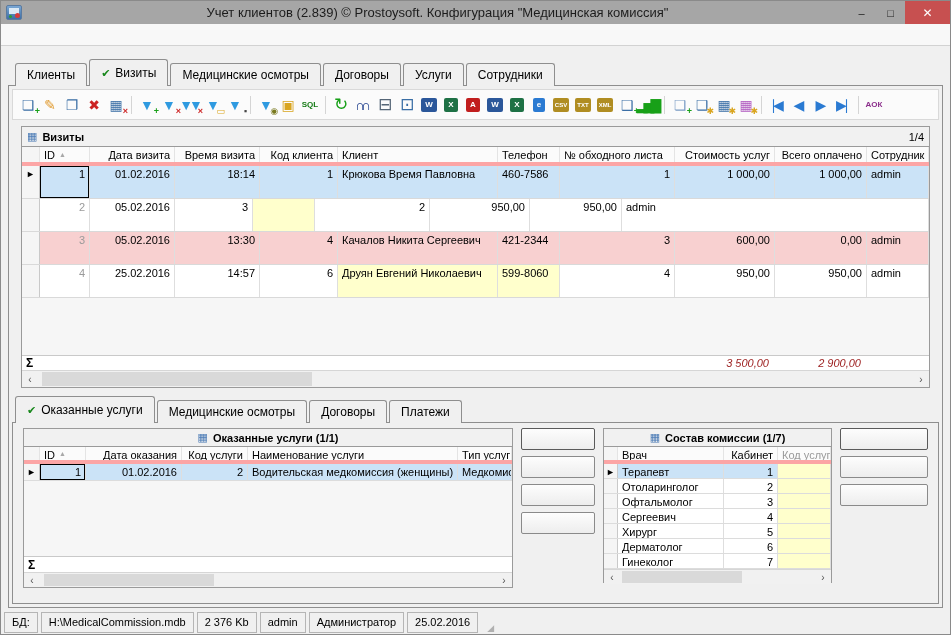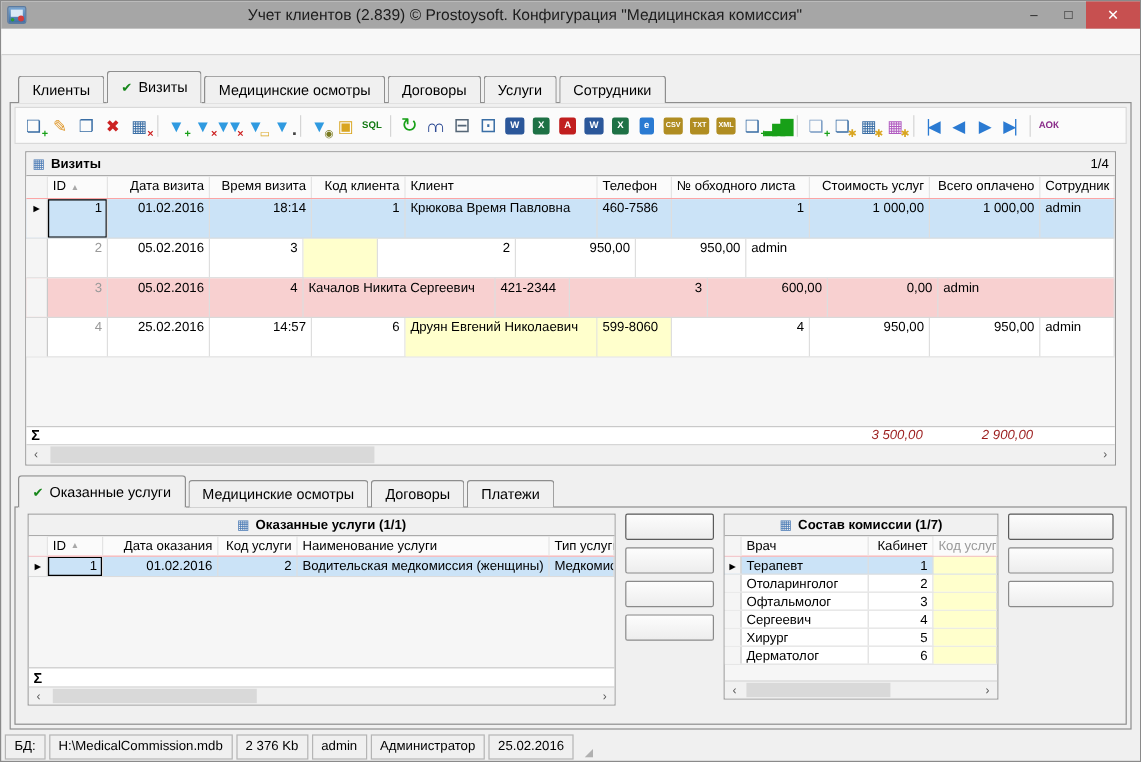--- a/index.html
+++ b/index.html
@@ -57,21 +57,21 @@
   .tbi.sep::before { content:""; width:1px; height:18px; background:#d5d5d5; margin:auto; }
 
   
   .gridbox { border:1px solid #9a9a9a; background:#fff; display:flex; flex-direction:column; min-height:0; }
   .ghead { background:#f1f1f1; border-bottom:1px solid #9a9a9a; display:flex; align-items:center;
            padding:0 5px; font-weight:bold; flex-shrink:0; gap:5px; }
   .gicon { color:#4a7ab5; font-size:11px; }
   .cell { flex-shrink:0; padding:2px 4px; border-right:1px solid #dedede; overflow:hidden;
           white-space:nowrap; display:flex; align-items:flex-start; }
   .num { justify-content:flex-end; }
-  .gcols { display:flex; background:#fbfbfb; border-bottom:1px solid #fca5a5; flex-shrink:0; }
+  .gcols { display:flex; background:#fbfbfb; border-bottom:4px solid #fca5a5; flex-shrink:0; }
   .gcols .cell { border-right:1px solid #e4e4e4; }
   .gfill { flex:1; background:#f6f6f6; }
   .gsum { display:flex; background:#fff; border-top:1px solid #c9c9c9; flex-shrink:0; align-items:center; }
   .sumsym { font-weight:bold; font-size:12px; padding:0 4px; }
   .sumval { color:#9b1c1c; justify-content:flex-end; display:flex; padding:1px 4px;font-style:italic; }
   .hs { height:17px; background:#f1f1f1; border-top:1px solid #d6d6d6; display:flex; align-items:center; flex-shrink:0; }
   .hs .ar { width:16px; text-align:center; color:#555; font-size:10px; flex-shrink:0; }
   .hs .track { flex:1; height:100%; position:relative; }
   .hs .thumb { position:absolute; top:1px; bottom:1px; background:#d9d9d9; }
   .c-gut { background:#f5f5f5; border-right:1px solid #c9c9c9; padding:2px 1px; justify-content:center; }
@@ -401,20 +401,21 @@
             <span class="cell c-cost num">950,00</span>
             <span class="cell c-paid num">950,00</span>
             <span class="cell c-emp">admin</span>
           </div>
           <div class="vrow pink">
             <span class="cell c-gut">
               <span class="marker"></span>
             </span>
             <span class="cell c-id num">3</span>
             <span class="cell c-date num">05.02.2016</span>
+            <span class="cell c-time num">13:30</span>
             <span class="cell c-code num">4</span>
             <span class="cell c-client">Качалов Никита Сергеевич</span>
             <span class="cell c-phone">421-2344</span>
             <span class="cell c-sheet num">3</span>
             <span class="cell c-cost num">600,00</span>
             <span class="cell c-paid num">0,00</span>
             <span class="cell c-emp">admin</span>
           </div>
           <div class="vrow">
             <span class="cell c-gut">
@@ -571,20 +572,28 @@
               <span class="cell k-svc"></span>
             </div>
             <div class="crow">
               <span class="cell k-gut c-gut">
                 <span class="marker"></span>
               </span>
               <span class="cell k-doc">Дерматолог</span>
               <span class="cell k-cab">6</span>
               <span class="cell k-svc"></span>
             </div>
+            <div class="crow">
+              <span class="cell k-gut c-gut">
+                <span class="marker"></span>
+              </span>
+              <span class="cell k-doc">Гинеколог</span>
+              <span class="cell k-cab">7</span>
+              <span class="cell k-svc"></span>
+            </div>
         </div>
         <div class="gfill"></div>
         <div class="hs" style="height:15px">
           <span class="ar">‹</span>
           <span class="track">
               <span class="thumb" style="left:2px;width:120px"></span>
             </span>
           <span class="ar">›</span>
         </div>
       </div>

